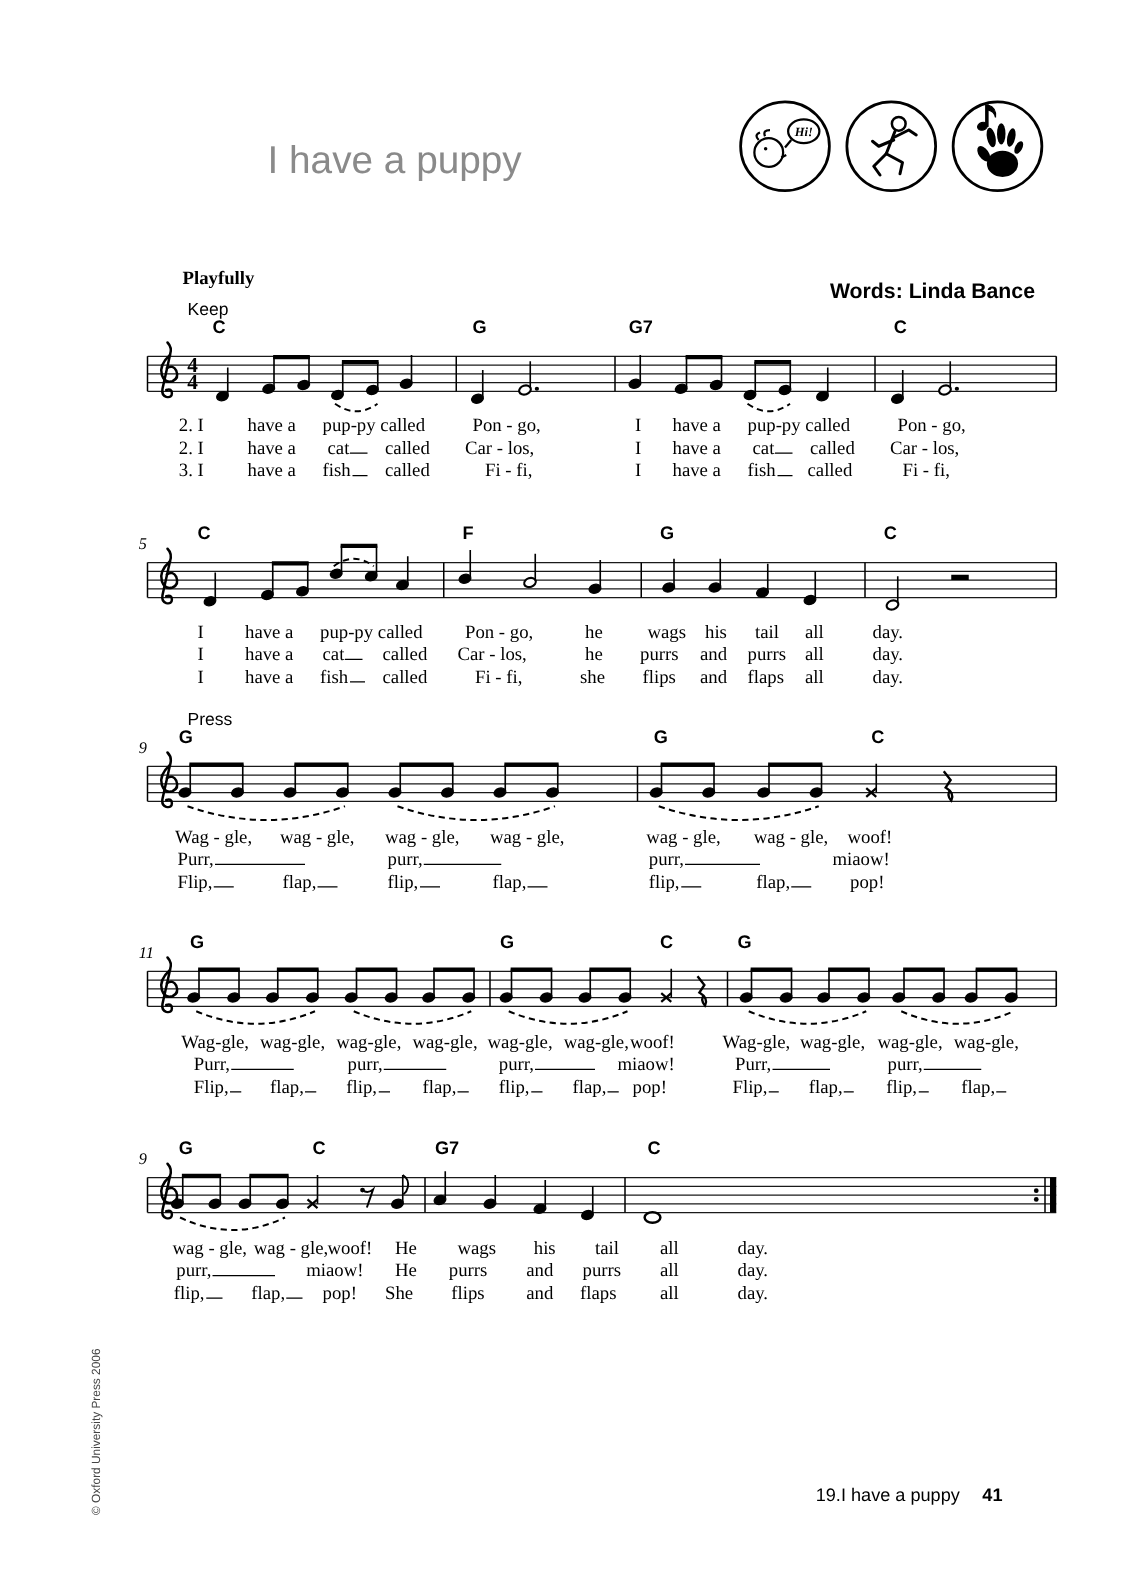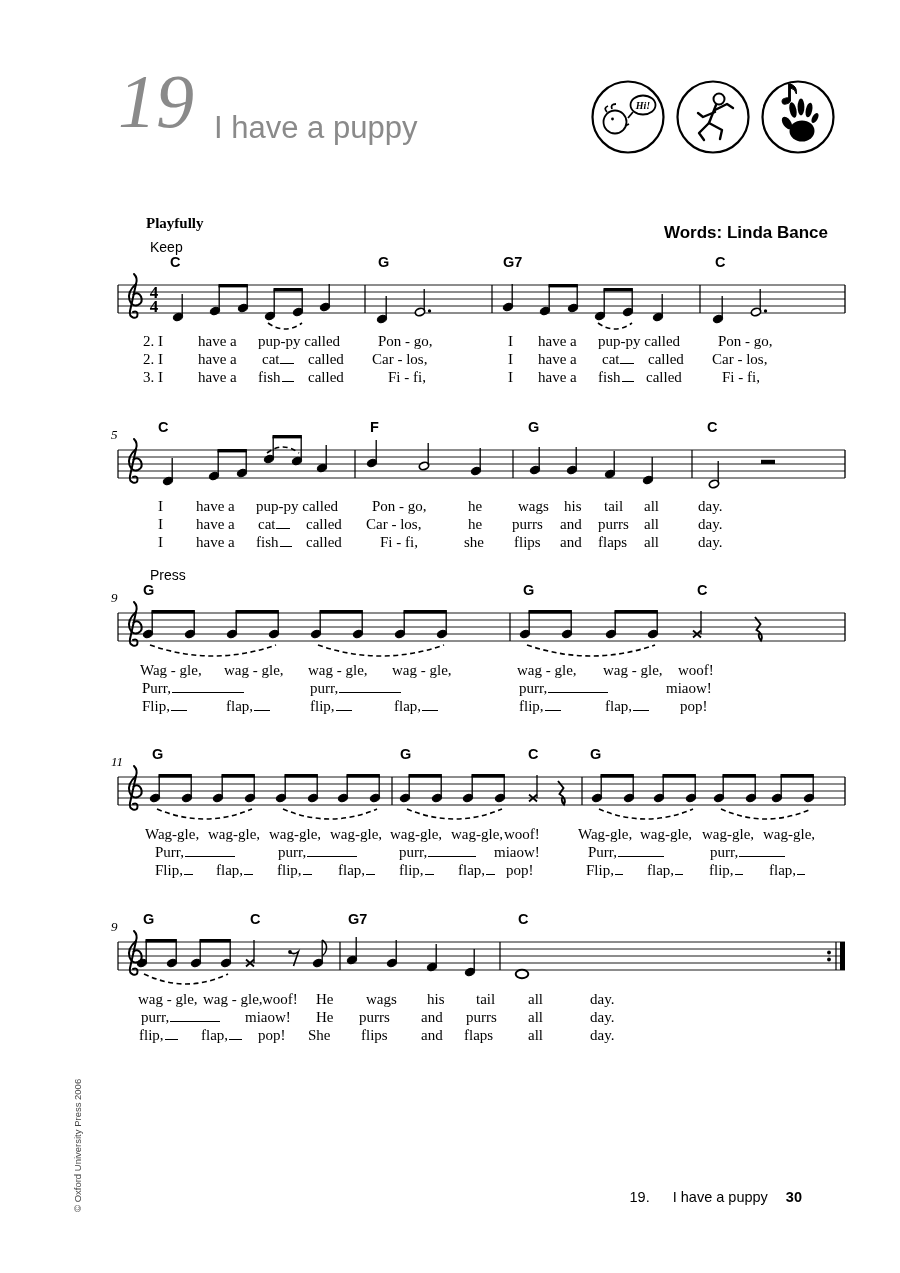--- a/index.html
+++ b/index.html
@@ -16,21 +16,21 @@
   .tempo{position:absolute;left:146px;top:215px;font:700 15px "Liberation Serif",serif;color:#000;}
   .section-label{position:absolute;font:400 14px "Liberation Sans",sans-serif;color:#000;}
   .measure-num{position:absolute;font:italic 13px "Liberation Serif",serif;color:#000;}
   .chord{position:absolute;font:700 14.5px "Liberation Sans",sans-serif;color:#000;}
   .lyric-token{position:absolute;font:15px "Liberation Serif",serif;color:#000;white-space:nowrap;}
   .ext{display:inline-block;border-bottom:1.2px solid #000;height:11px;margin-left:1px;}
   .copyright{position:absolute;left:72px;top:1212px;transform:rotate(-90deg);transform-origin:0 0;
              font:9.5px "Liberation Sans",sans-serif;color:#444;white-space:nowrap;}
   .page-footer{position:absolute;right:98px;top:1189px;font:14.5px "Liberation Sans",sans-serif;color:#000;}
   .page-footer .pgnum{font-weight:700;margin-left:18px;}
-  .page-footer .ref{margin-right:23px;}
+  .page-footer .ref{margin-right:0;}
 </style>
 </head>
 <body>
 
 <div id="page">
 
   <svg id="score" width="900" height="1273" viewBox="0 0 900 1273">
 
     <g stroke="#000" fill="none" stroke-width="2.2">
       <circle cx="628" cy="117" r="35.5"></circle>
@@ -341,28 +341,27 @@
         <ellipse cx="432" cy="967" rx="4.8" ry="3.5" transform="rotate(-18 432 967)" fill="#000" stroke="#000" stroke-width="1"></ellipse>
         <line x1="436.2" y1="965.5" x2="436.2" y2="944" stroke="#000" stroke-width="1.3"></line>
         <ellipse cx="470" cy="972" rx="4.8" ry="3.5" transform="rotate(-18 470 972)" fill="#000" stroke="#000" stroke-width="1"></ellipse>
         <line x1="474.2" y1="970.5" x2="474.2" y2="949" stroke="#000" stroke-width="1.3"></line>
         <ellipse cx="522" cy="974" rx="6.3" ry="4.2" fill="#fff" stroke="#000" stroke-width="2"></ellipse>
         <path d="M144,974 Q186,994 228,974" stroke="#000" fill="none" stroke-width="1.6" stroke-dasharray="5 3.5"></path>
       </g>
     </svg>
 
   <div id="overlays">
-    <div class="song-number">19</div>
     <div class="song-title">I have a puppy</div>
     <div class="credit words">Words: Linda Bance</div>
     <div class="tempo">Playfully</div>
 
     <div class="copyright">© Oxford University Press 2006</div>
     <div class="page-footer">
-      <span class="ref">19.</span><span>I have a puppy</span><span class="pgnum">30</span>
+      <span class="ref">19.</span><span>I have a puppy</span><span class="pgnum">41</span>
     </div>
   <div class="section-label" style="left: 150px; top: 239px;">Keep</div>
       <div class="chord" style="left: 170px; top: 254px;">C</div>
       <div class="chord" style="left: 378px; top: 254px;">G</div>
       <div class="chord" style="left: 503px; top: 254px;">G7</div>
       <div class="chord" style="left: 715px; top: 254px;">C</div>
       <div class="lyric-token" style="left: 143px; top: 333px;"><span>2. I</span></div>
       <div class="lyric-token" style="left: 198px; top: 333px;"><span>have a</span></div>
       <div class="lyric-token" style="left: 258px; top: 333px;"><span>pup-py called</span></div>
       <div class="lyric-token" style="left: 378px; top: 333px;"><span>Pon - go,</span></div>

